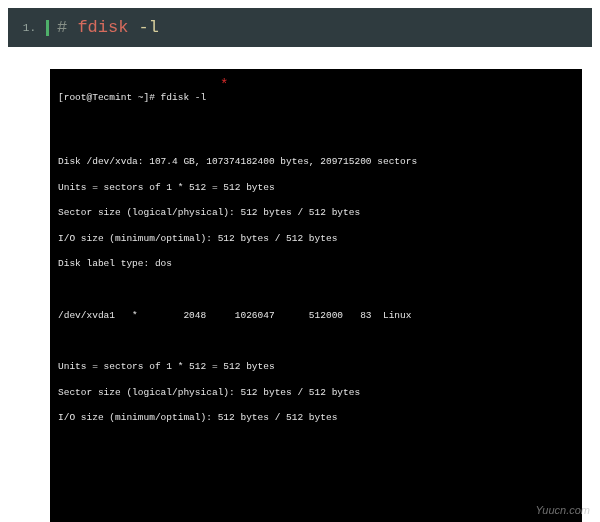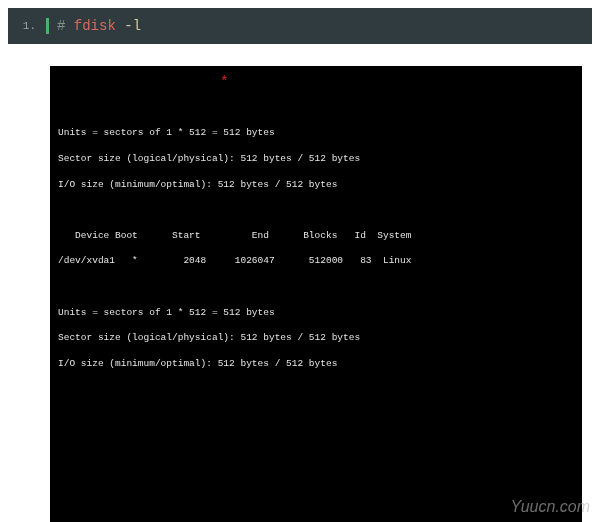--- a/index.html
+++ b/index.html
@@ -29,21 +29,21 @@
       min-width: 14px;
       text-align: right;
     }
     .code-bar {
       width: 3px;
       height: 16px;
       background: #4fb06a;
       margin-right: 8px;
     }
     .code-line {
-      font-size: 14px;
+      font-size: 17px;
       color: #e7e7e7;
     }
     .code-comment {
       color: #879088;
     }
     .code-cmd {
       color: #d66b5d;
     }
     .code-flag {
       color: #d6cd9c;
@@ -71,45 +71,47 @@
       font-size: 14px;
       position: absolute;
       top: 7px;
       left: 170px;
     }
     .watermark {
       position: absolute;
       right: 10px;
       bottom: 6px;
       color: rgba(180,180,180,0.6);
-      font-size: 16px;
+      font-size: 11px;
       font-family: Arial, sans-serif;
       font-style: italic;
     }
   </style>
 </head>
 <body>
 
 <div class="code-block">
   <span class="line-number">1.</span>
   <span class="code-bar"></span>
   <span class="code-line">
     <span class="code-comment"># </span><span class="code-cmd">fdisk</span><span class="code-flag"> -l</span>
   </span>
 </div>
 
 <div class="terminal-wrapper">
   <div class="terminal">
+<div class="term-line">[root@Tecmint ~]# fdisk -l</div>
 <span class="red-dot">*</span>
 <div class="term-line"> </div>
+<div class="term-line">Disk /dev/xvda: 107.4 GB, 107374182400 bytes, 209715200 sectors</div>
 <div class="term-line">Units = sectors of 1 * 512 = 512 bytes</div>
 <div class="term-line">Sector size (logical/physical): 512 bytes / 512 bytes</div>
 <div class="term-line">I/O size (minimum/optimal): 512 bytes / 512 bytes</div>
+<div class="term-line">Disk label type: dos</div>
 <div class="term-line"> </div>
-<div class="term-line">   Device Boot      Start         End      Blocks   Id  System</div>
 <div class="term-line">/dev/xvda1   *        2048     1026047      512000   83  Linux</div>
 <div class="term-line"> </div>
 <div class="term-line">Units = sectors of 1 * 512 = 512 bytes</div>
 <div class="term-line">Sector size (logical/physical): 512 bytes / 512 bytes</div>
 <div class="term-line">I/O size (minimum/optimal): 512 bytes / 512 bytes</div>
 
 
 
 
 

